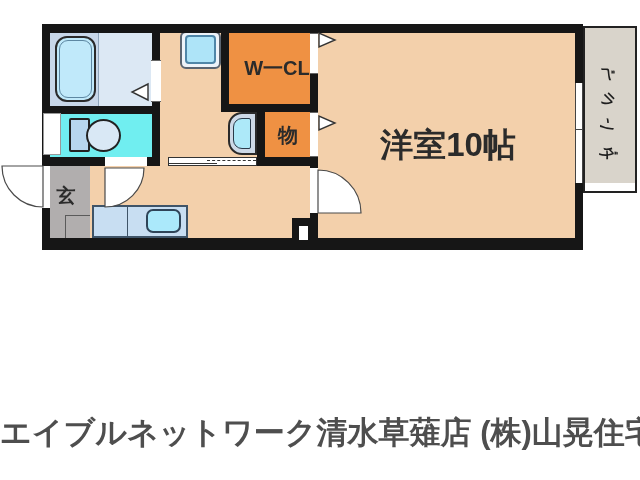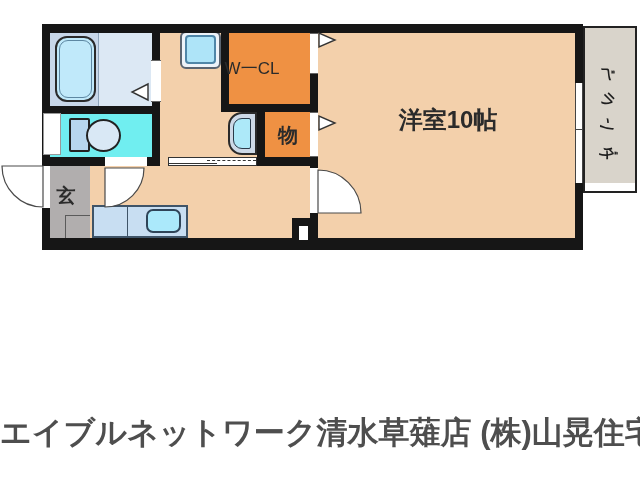--- a/index.html
+++ b/index.html
@@ -82,22 +82,22 @@
     <path d="M 2 166 A 41 41 0 0 0 43 207 L 43 166 Z" fill="#ffffff" stroke="#4a4a4a" stroke-width="1.2"></path>
     <path d="M 144 168 A 39 39 0 0 1 105 207 L 105 168 Z" fill="#ffffff" stroke="#4a4a4a" stroke-width="1.2"></path>
     <path d="M 318 170 A 43 43 0 0 1 361 213 L 318 213 Z" fill="#ffffff" stroke="#4a4a4a" stroke-width="1.2"></path>
     <polygon points="148,84 148,100 132,92" fill="#ffffff" stroke="#333" stroke-width="1.4"></polygon>
     <polygon points="319,33 319,47 335,40" fill="#ffffff" stroke="#333" stroke-width="1.4"></polygon>
     <polygon points="319,116 319,130 335,123" fill="#ffffff" stroke="#333" stroke-width="1.4"></polygon>
   </svg>
 
   <div class="label" style="left:66px;top:196px;font-size:19px;">玄</div>
   <div class="label" style="left:288px;top:135px;font-size:20px;">物</div>
-  <div class="label" style="left:252px;top:68px;font-size:17px;font-weight:400;">W一CL</div>
-  <div class="label" style="left:448px;top:120px;font-size:24px;">洋室10帖</div>
+  <div class="label" style="left:277px;top:68px;font-size:20px;font-weight:700;">W一CL</div>
+  <div class="label" style="left:448px;top:145px;font-size:33px;">洋室10帖</div>
   <div class="abs" id="veranda-label" style="left:599px;top:62px;width:18px;height:102px;">
       <span class="rchar">ベ</span>
       <span class="rchar">ラ</span>
       <span class="rchar">ン</span>
       <span class="rchar">ダ</span>
     </div>
 
   <div id="footer-text">エイブルネットワーク清水草薙店 (株)山晃住宅</div>
 
 </div>

